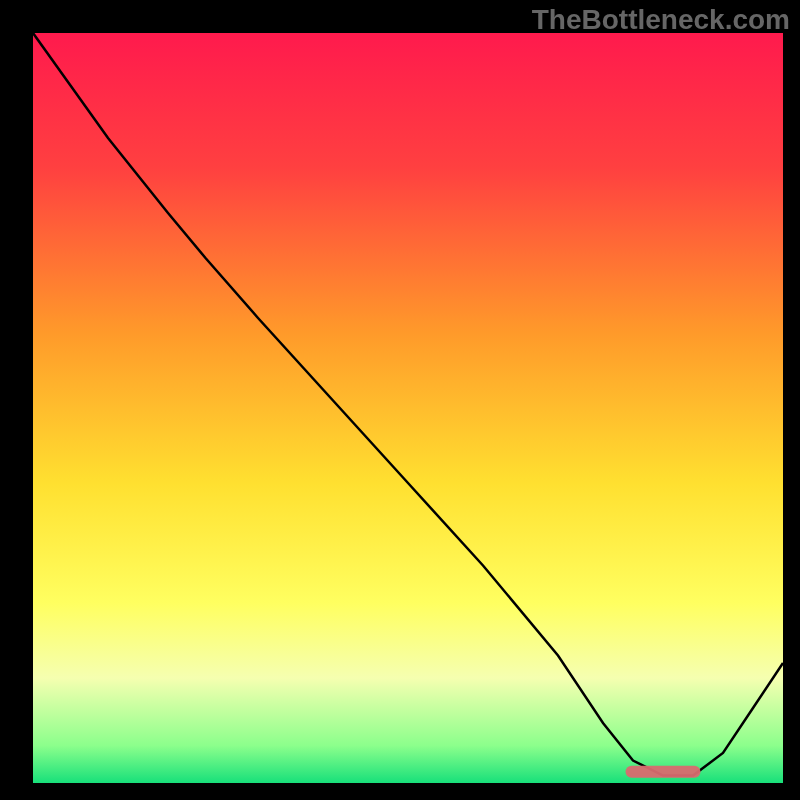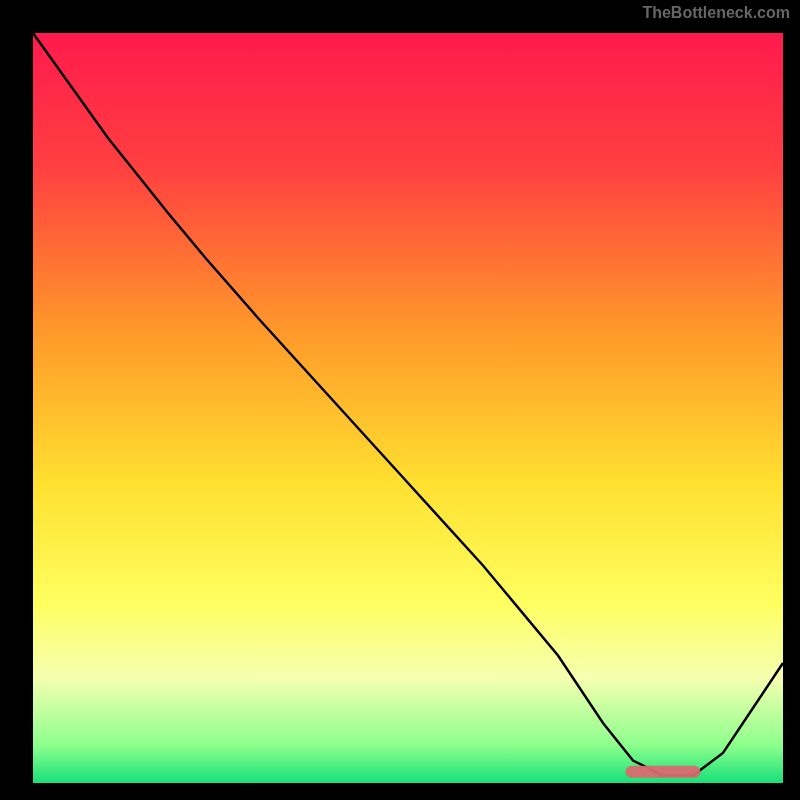--- a/index.html
+++ b/index.html
@@ -15,21 +15,21 @@
     position: relative;
     width: 800px;
     height: 800px;
     background: #000;
   }
   .watermark {
     position: absolute;
     top: 4px;
     right: 10px;
     color: #666;
-    font-size: 16px;
+    font-size: 28px;
     font-weight: bold;
     z-index: 5;
     user-select: none;
   }
   .plot-area {
     position: absolute;
     left: 33px;
     top: 33px;
     width: 750px;
     height: 750px;

